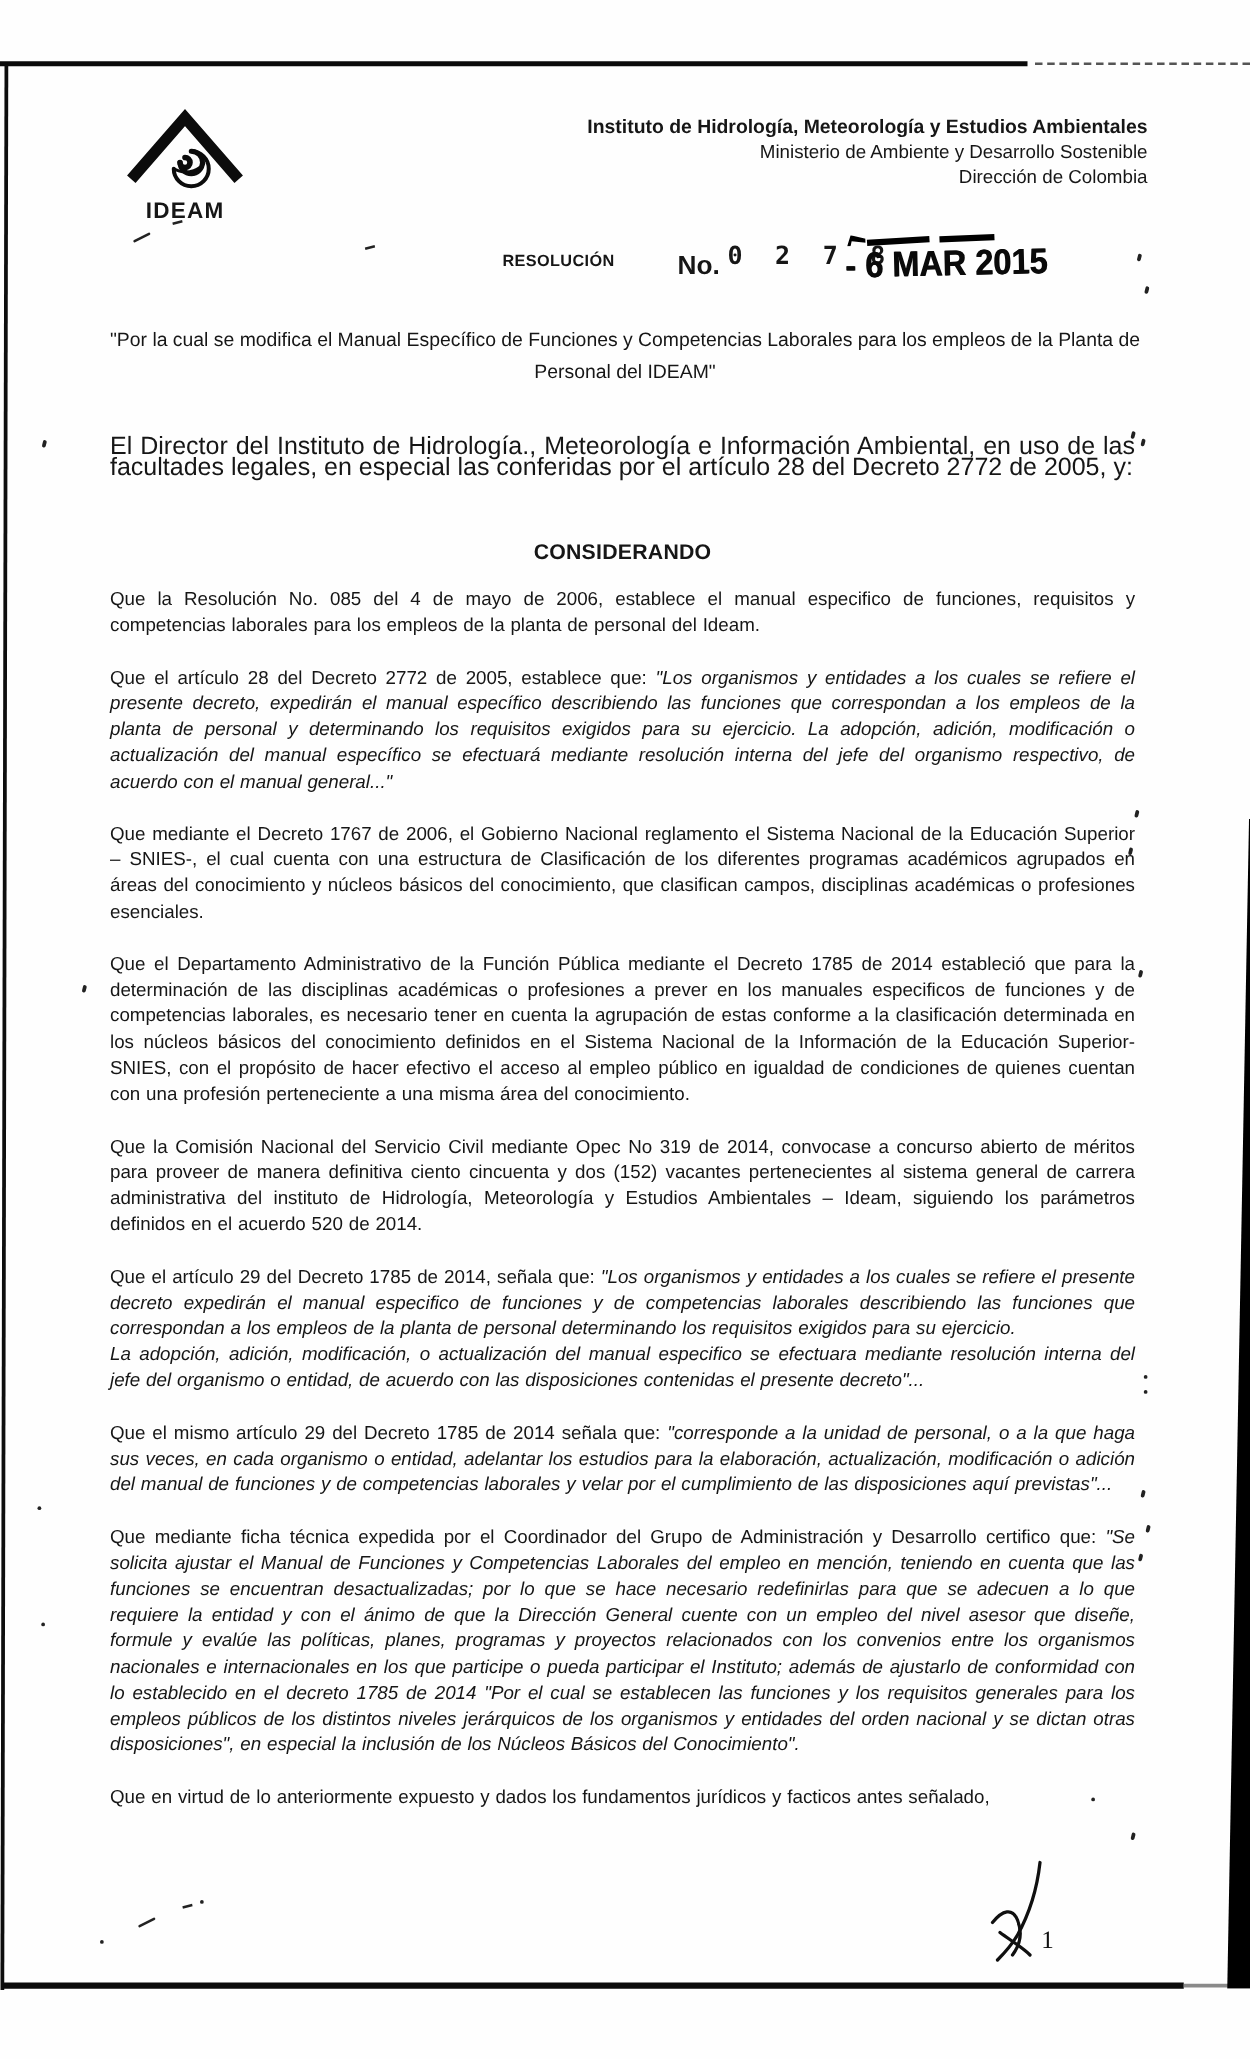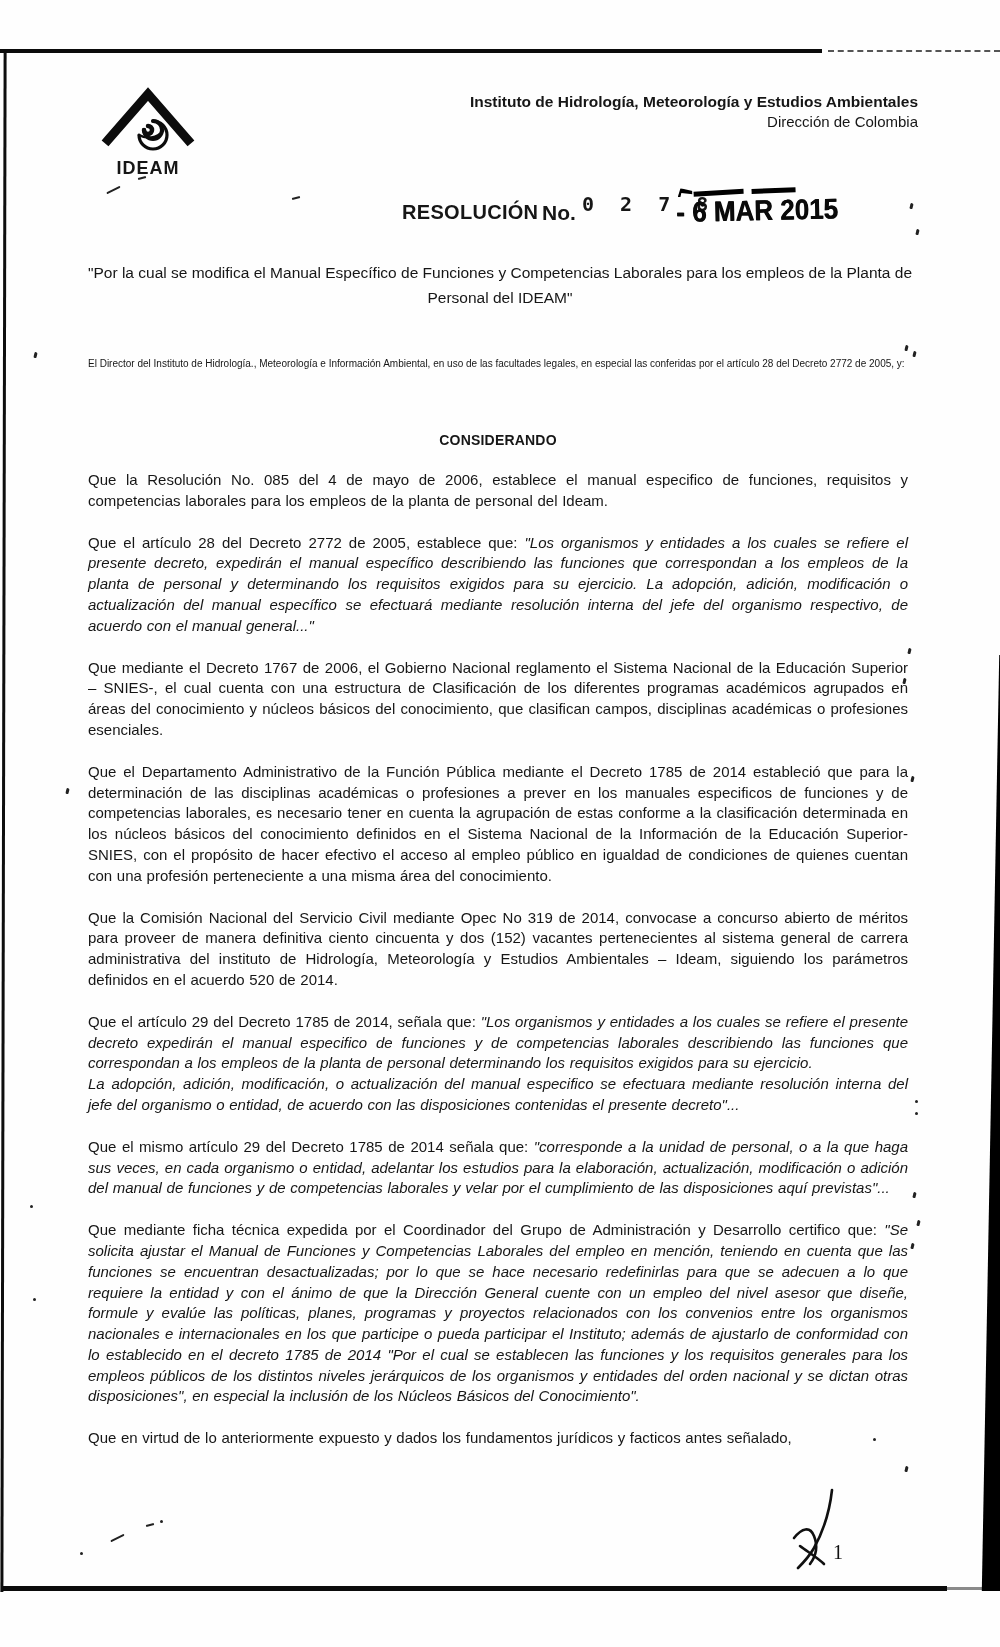--- a/index.html
+++ b/index.html
@@ -17,39 +17,39 @@
     clip-path:polygon(97% 0,100% 0,100% 100%,30% 100%);}
   
   .logo{position:absolute;left:98px;top:84px;width:100px;text-align:center;}
   .logo svg{display:block;margin:0 auto;}
   .logo-label{font-weight:bold;font-size:18px;letter-spacing:1px;margin-top:0;}
   
   .org-block{position:absolute;right:82px;top:92px;width:560px;text-align:right;line-height:20px;}
   .org-line1{font-weight:bold;font-size:15.5px;}
   .org-line2,.org-line3{font-size:15px;}
   
-  .res-label{position:absolute;left:402px;top:201px;font-weight:bold;font-size:20px;letter-spacing:0.3px;}
+  .res-label{position:absolute;left:402px;top:201px;font-weight:bold;font-size:13px;letter-spacing:0.3px;}
   .res-no{position:absolute;left:542px;top:201px;font-weight:bold;font-size:21px;}
   .res-number{position:absolute;left:582px;top:192px;font-family:"DejaVu Sans Mono",monospace;
     font-weight:bold;font-size:20px;letter-spacing:7px;}
   
   .stamp{position:absolute;left:676px;top:183px;width:200px;height:54px;transform:rotate(-1.3deg);}
   .stamp-flag{position:absolute;left:2px;top:3px;width:15px;height:9px;background:#000;
     clip-path:polygon(0 100%,20% 0,100% 35%,100% 70%,25% 55%,18% 100%);}
   .stamp-bar1{position:absolute;left:18px;top:6px;width:50px;height:5px;background:#000;transform:rotate(-2deg);}
   .stamp-bar2{position:absolute;left:76px;top:5px;width:44px;height:5px;background:#000;transform:rotate(-1deg);}
   .stamp-text{position:absolute;left:0;top:12px;font-weight:bold;font-size:26px;letter-spacing:0px;
     transform:scaleY(1.1);white-space:nowrap;color:#0a0a0a;text-shadow:0.6px 0 #0a0a0a;}
   
   .doc-title{position:absolute;left:80px;top:260px;width:840px;text-align:center;
     font-size:15.5px;line-height:25px;}
   .intro{position:absolute;left:88px;top:349px;width:820px;text-align:justify;
-    font-size:10px;line-height:30px;}
+    font-size:20px;line-height:17px;}
   .considerando{position:absolute;left:88px;top:432px;width:820px;text-align:center;
-    font-weight:bold;font-size:14px;letter-spacing:0.2px;}
+    font-weight:bold;font-size:17px;letter-spacing:0.2px;}
   .paras{position:absolute;left:88px;top:470px;width:820px;}
   .paras p.para{margin:0 0 21px 0;text-align:justify;font-size:15px;line-height:20.8px;
     word-spacing:0.5px;}
   .paras .it{font-style:italic;}
   
   .sig{position:absolute;left:788px;top:1486px;}
   .page-num{position:absolute;left:833px;top:1541px;font-family:"Liberation Serif",serif;
     font-size:20px;color:#111;}
   
   .spk{position:absolute;background:#222;}
@@ -78,20 +78,21 @@
         <path d="M44 46 a9 9 0 1 0 9 -9" stroke-width="4"></path>
         <path d="M53 37 a14 14 0 1 1 -14 14" stroke-width="3.2"></path>
         <path d="M39 51 a19 19 0 0 0 24 -4" stroke-width="2.4"></path>
       </g>
     </svg>
     <div class="logo-label">IDEAM</div>
   </div>
 
   <div class="org-block">
     <div class="org-line1">Instituto de Hidrología, Meteorología y Estudios Ambientales</div>
+    <div class="org-line2">Ministerio de Ambiente y Desarrollo Sostenible</div>
     <div class="org-line3">Dirección de Colombia</div>
   </div>
 
   <span class="res-label">RESOLUCIÓN</span>
   <span class="res-no">No.</span>
   <span class="res-number">0 2 7 8</span>
 
   <div class="stamp">
     <div class="stamp-flag"></div>
     <div class="stamp-bar1"></div>

